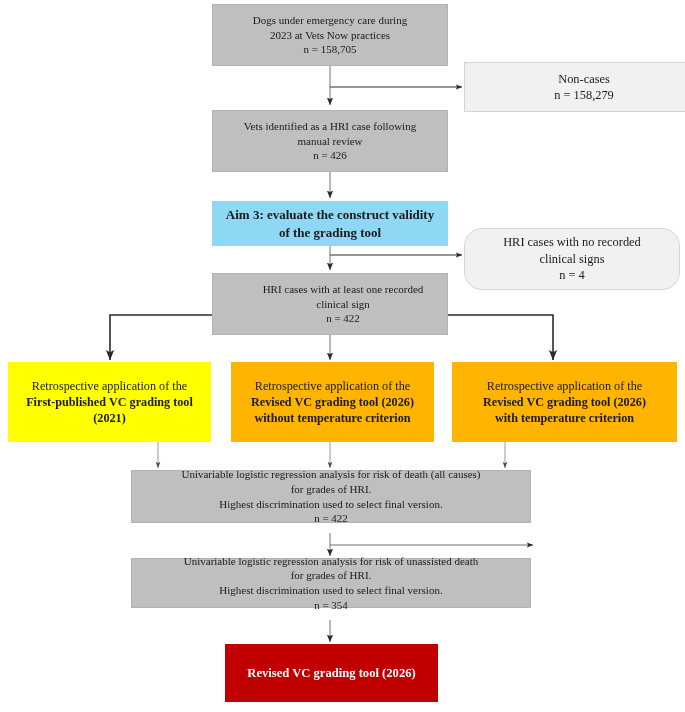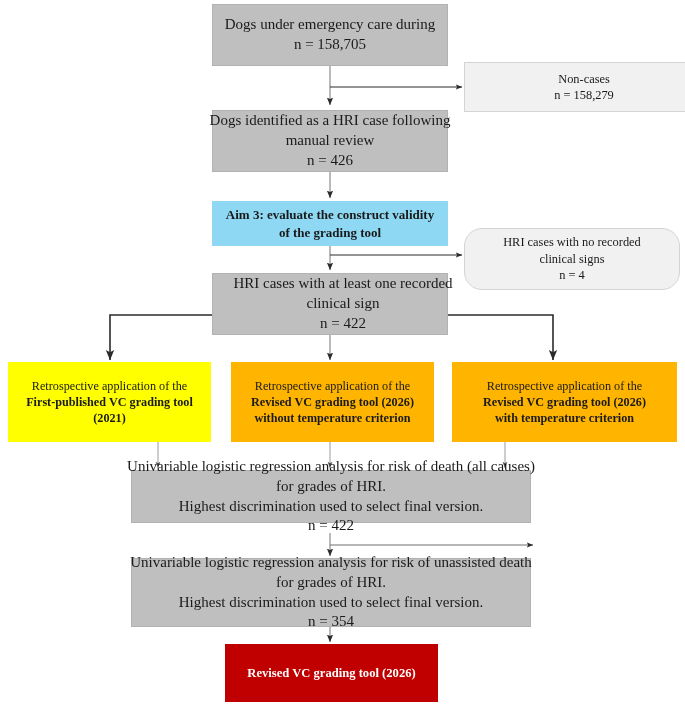--- a/index.html
+++ b/index.html
@@ -33,21 +33,21 @@
     text-align: center;
     color: #1a1a1a;
     line-height: 1.32;
     padding: 4px 6px;
     z-index: 2;
   }
   .node .ln { display: block; white-space: nowrap; }
   .grey {
     background: #bfbfbf;
     border: 1px solid #b2b2b2;
-    font-size: 15px;
+    font-size: 11px;
   }
   .lightgrey {
     background: #f1f1f1;
     border: 1px solid #d4d4d4;
     font-size: 12.4px;
   }
   .blue {
     background: #8ed8f3;
     border: 1px solid #8ed8f3;
     font-size: 13px;
@@ -135,30 +135,31 @@
       <path d="M330,545 L533,545" stroke="#6e6e6e" stroke-width="1" fill="none" marker-end="url(#ah)"></path>
     </g>
 
     <g>
       <path d="M330,620 L330,642" stroke="#8c8c8c" stroke-width="1.2" fill="none" marker-end="url(#ah)"></path>
     </g>
   </svg>
 
   <div class="node grey" style="left:212px; top:4px; width:236px; height:62px;">
     <span class="ln">Dogs under emergency care during</span>
+    <span class="ln">2023 at Vets Now practices</span>
     <span class="ln">n = 158,705</span>
   </div>
 
   <div class="node lightgrey" style="left:464px; top:62px; width:240px; height:50px;">
     <span class="ln">Non-cases</span>
     <span class="ln">n = 158,279</span>
   </div>
 
   <div class="node grey" style="left:212px; top:110px; width:236px; height:62px;">
-    <span class="ln">Dogs identified as a HRI case following</span>
+    <span class="ln">Vets identified as a HRI case following</span>
     <span class="ln">manual review</span>
     <span class="ln">n = 426</span>
   </div>
 
   <div class="node blue" style="left:212px; top:201px; width:236px; height:45px;">
     <span class="ln">Aim 3: evaluate the construct validity</span>
     <span class="ln">of the grading tool</span>
   </div>
 
   <div class="node lightgrey" style="left:464px; top:228px; width:216px; height:62px;border-radius:18px;">
@@ -192,21 +193,21 @@
   </div>
 
   <div class="node grey" style="left:131px; top:470px; width:400px; height:53px;">
     <span class="ln">Univariable logistic regression analysis for risk of death (all causes)</span>
     <span class="ln">for grades of HRI.</span>
     <span class="ln">Highest discrimination used to select final version.</span>
     <span class="ln">n = 422</span>
   </div>
 
 
-  <div class="node grey" style="left:131px; top:558px; width:400px; height:69px;">
+  <div class="node grey" style="left:131px; top:558px; width:400px; height:50px;">
     <span class="ln">Univariable logistic regression analysis for risk of unassisted death</span>
     <span class="ln">for grades of HRI.</span>
     <span class="ln">Highest discrimination used to select final version.</span>
     <span class="ln">n = 354</span>
   </div>
 
   <div class="node red" style="left:225px; top:644px; width:213px; height:58px;">
     <span class="ln">Revised VC grading tool (2026)</span>
   </div>
 

